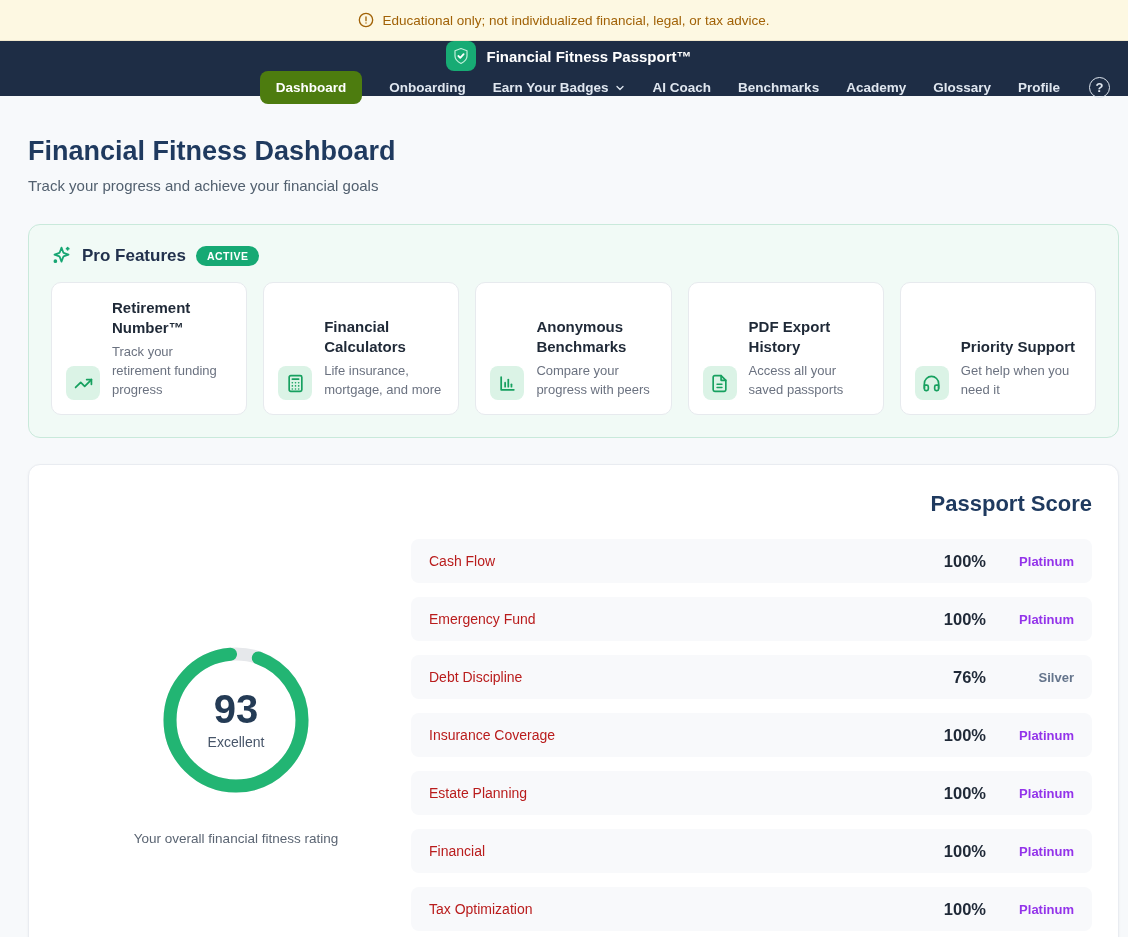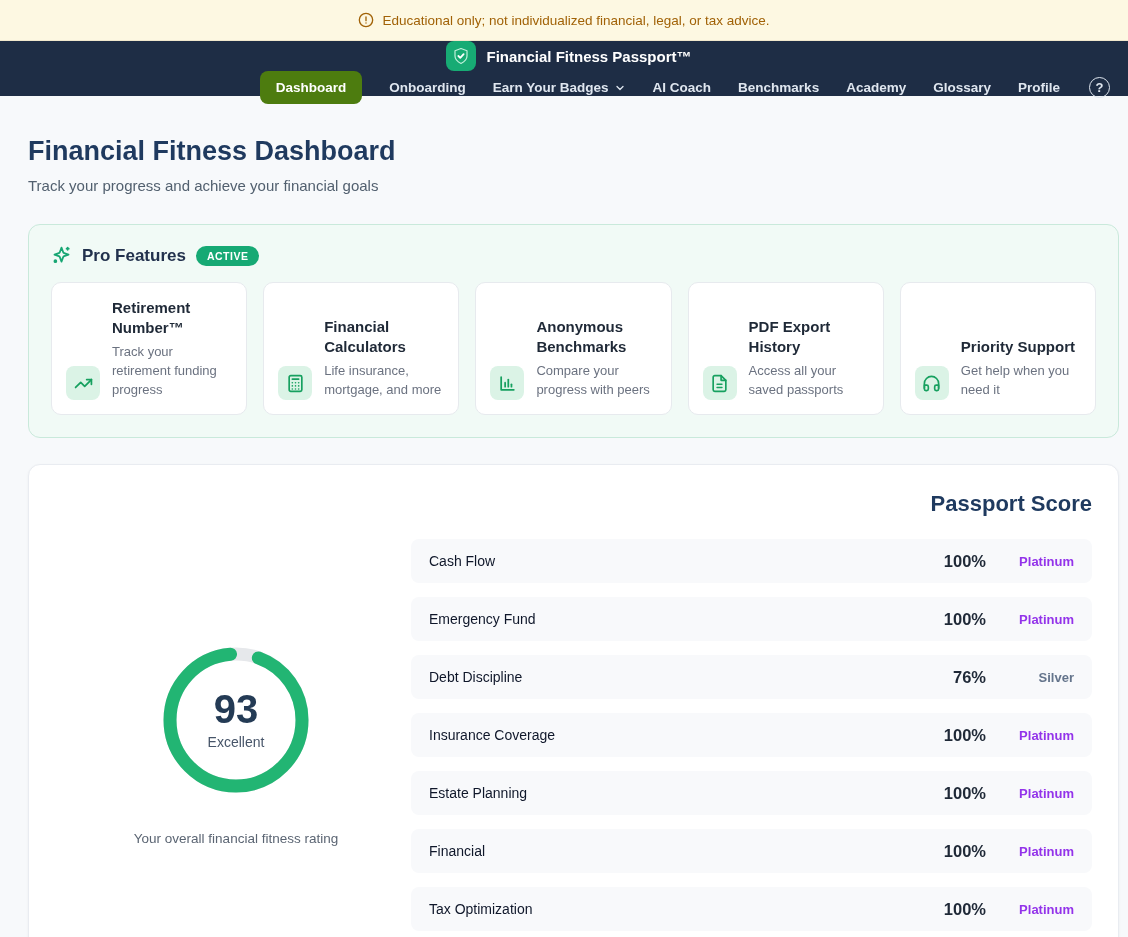--- a/index.html
+++ b/index.html
@@ -59,21 +59,21 @@
   .gauge-wrap { position:relative; width:170px; height:170px; }
   .gauge-center { position:absolute; inset:0; display:flex; flex-direction:column;
                   align-items:center; justify-content:center; }
   .score-num { font-size:40px; font-weight:700; color:#243b55; line-height:1; }
   .score-rating { font-size:14px; color:#475569; margin-top:5px; }
   .gauge-caption { margin-top:26px; font-size:13.5px; color:#5b6573; }
 
   .rows { display:flex; flex-direction:column; gap:14px; }
   .row { height:44px; background:#f8f9fb; border-radius:8px; display:flex;
          align-items:center; padding:0 18px; }
-  .row-label { font-size:14px; color:#0f172a; font-weight:500; flex:1; }
+  .row-label { font-size:14px; color:#b91c1c; font-weight:500; flex:1; }
   .row-pct { font-size:16.5px; font-weight:700; color:#1f2937; min-width:56px;
              text-align:right; }
   .row-tier { font-size:13px; font-weight:600; width:74px; text-align:right;
               margin-left:14px; }
 </style>
 </head>
 <body>
 
 <div class="banner">
   <svg width="16" height="16" viewBox="0 0 24 24" fill="none" stroke="#a16207" stroke-width="2" stroke-linecap="round">

